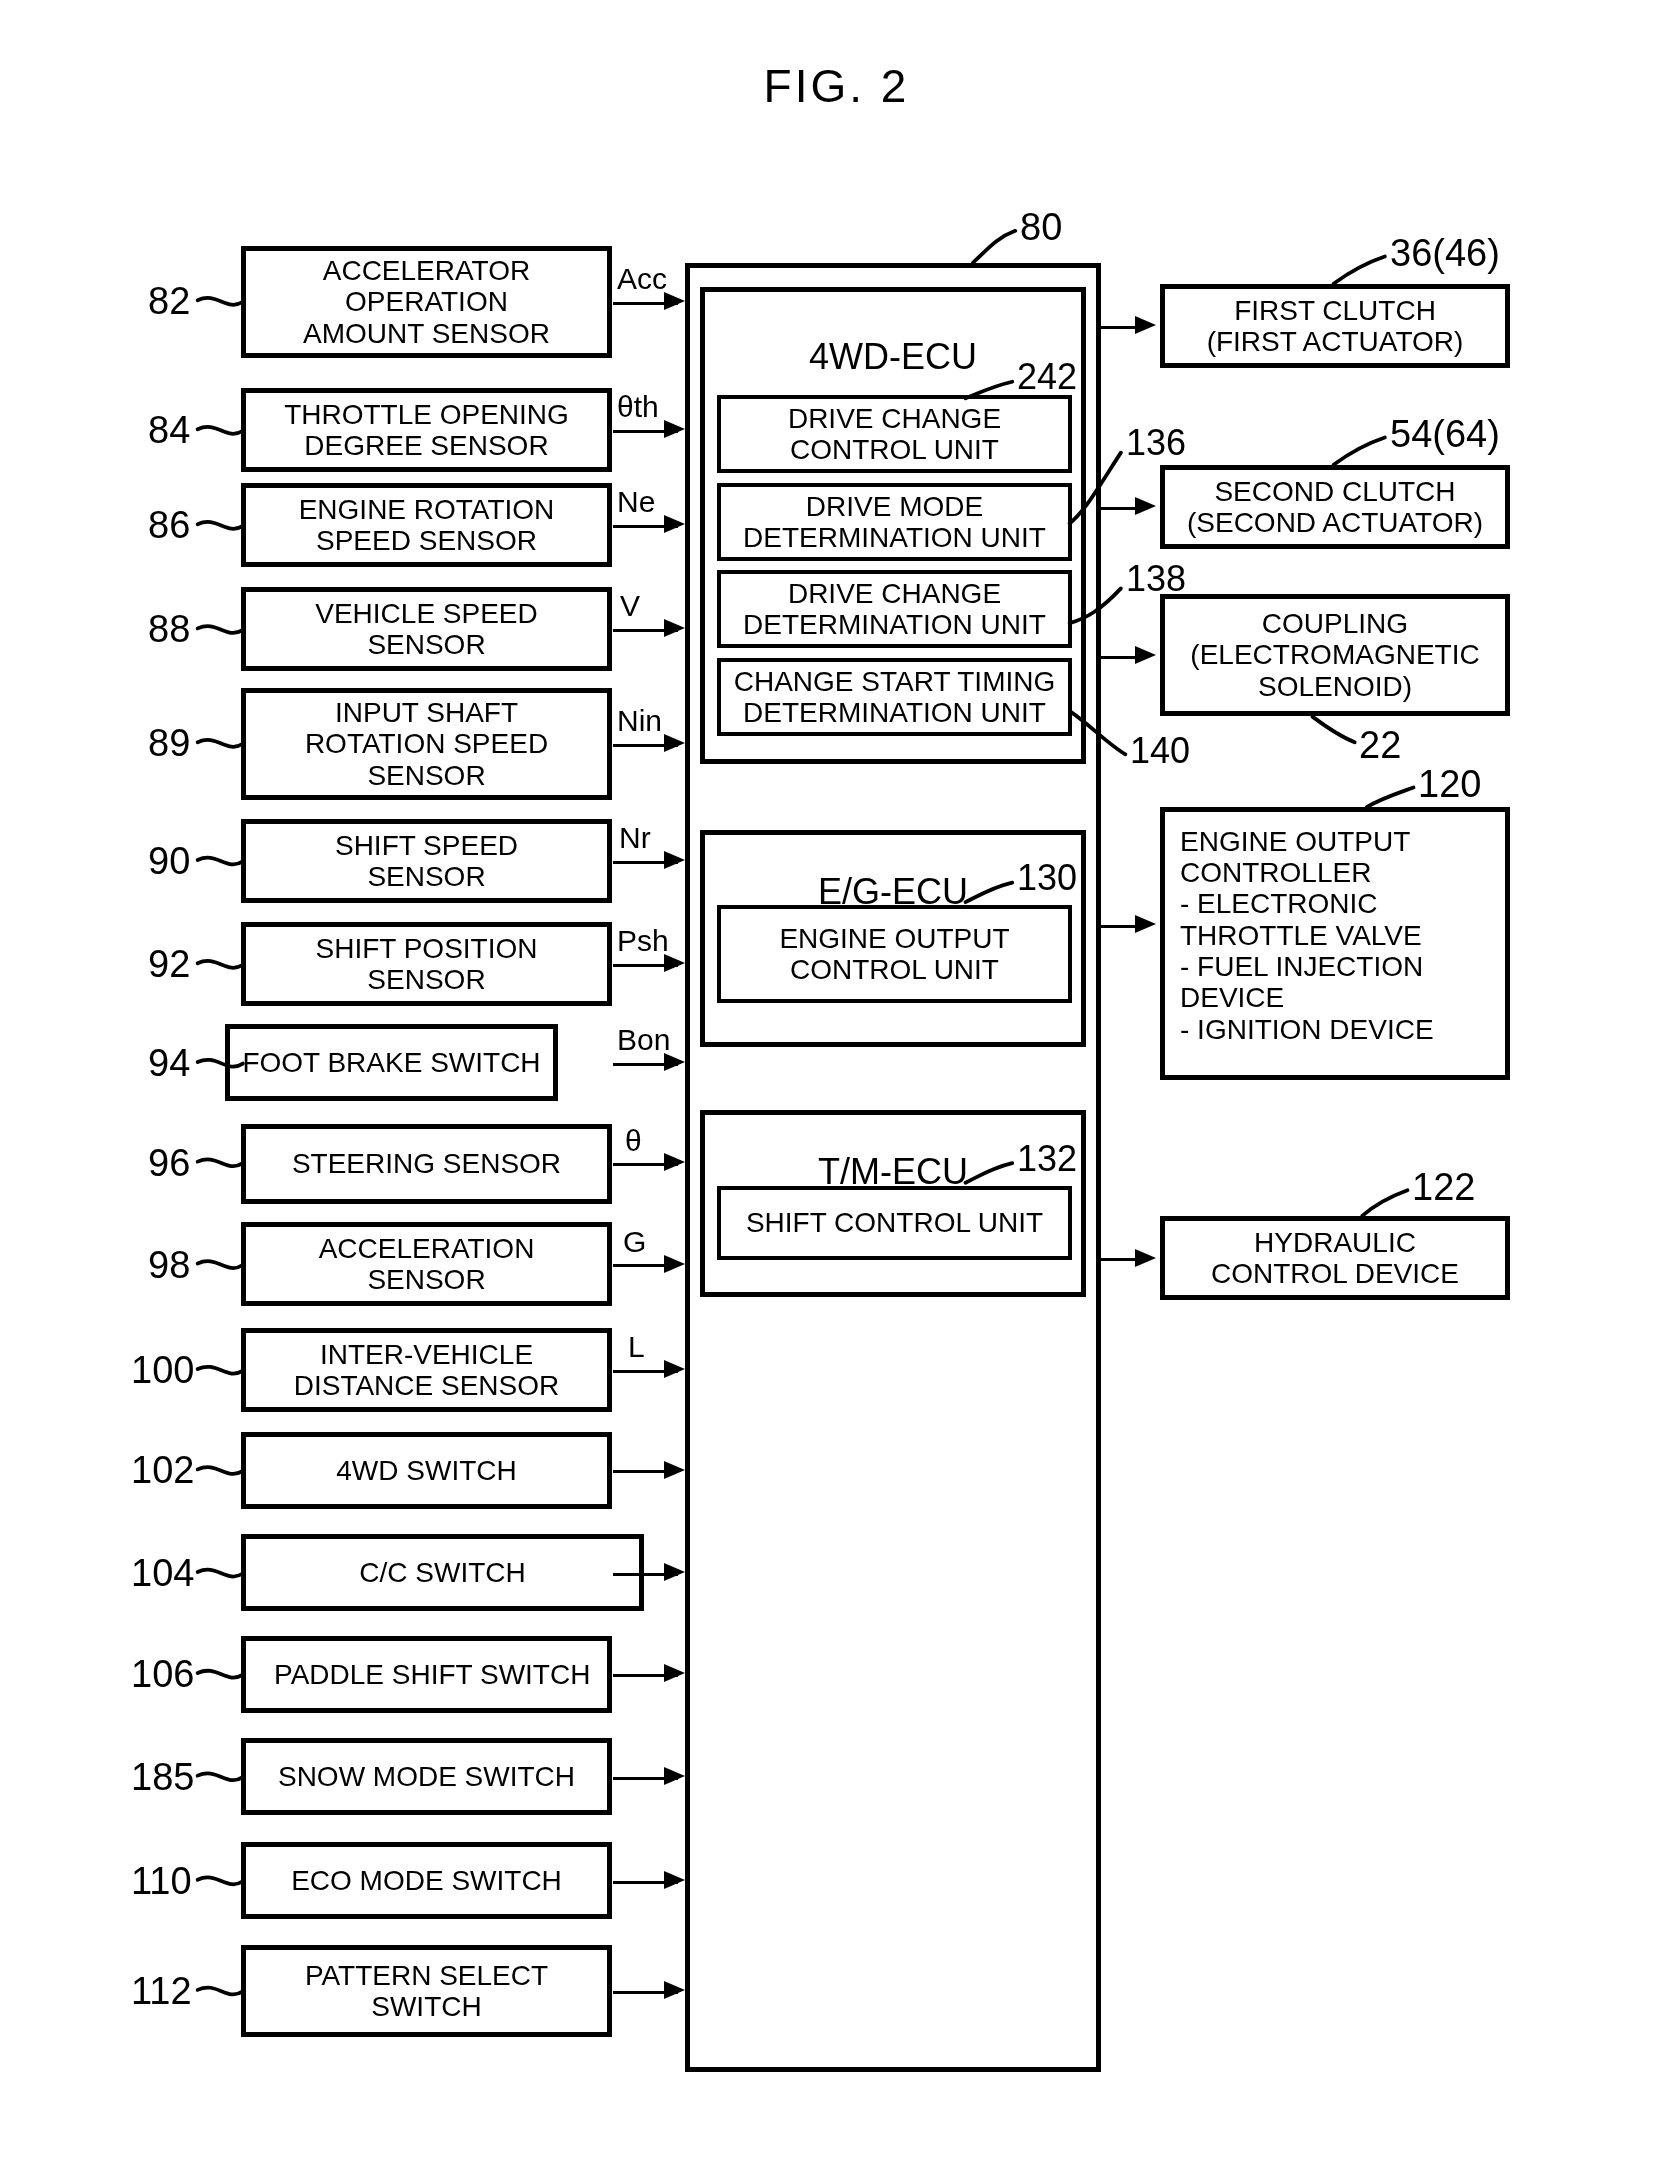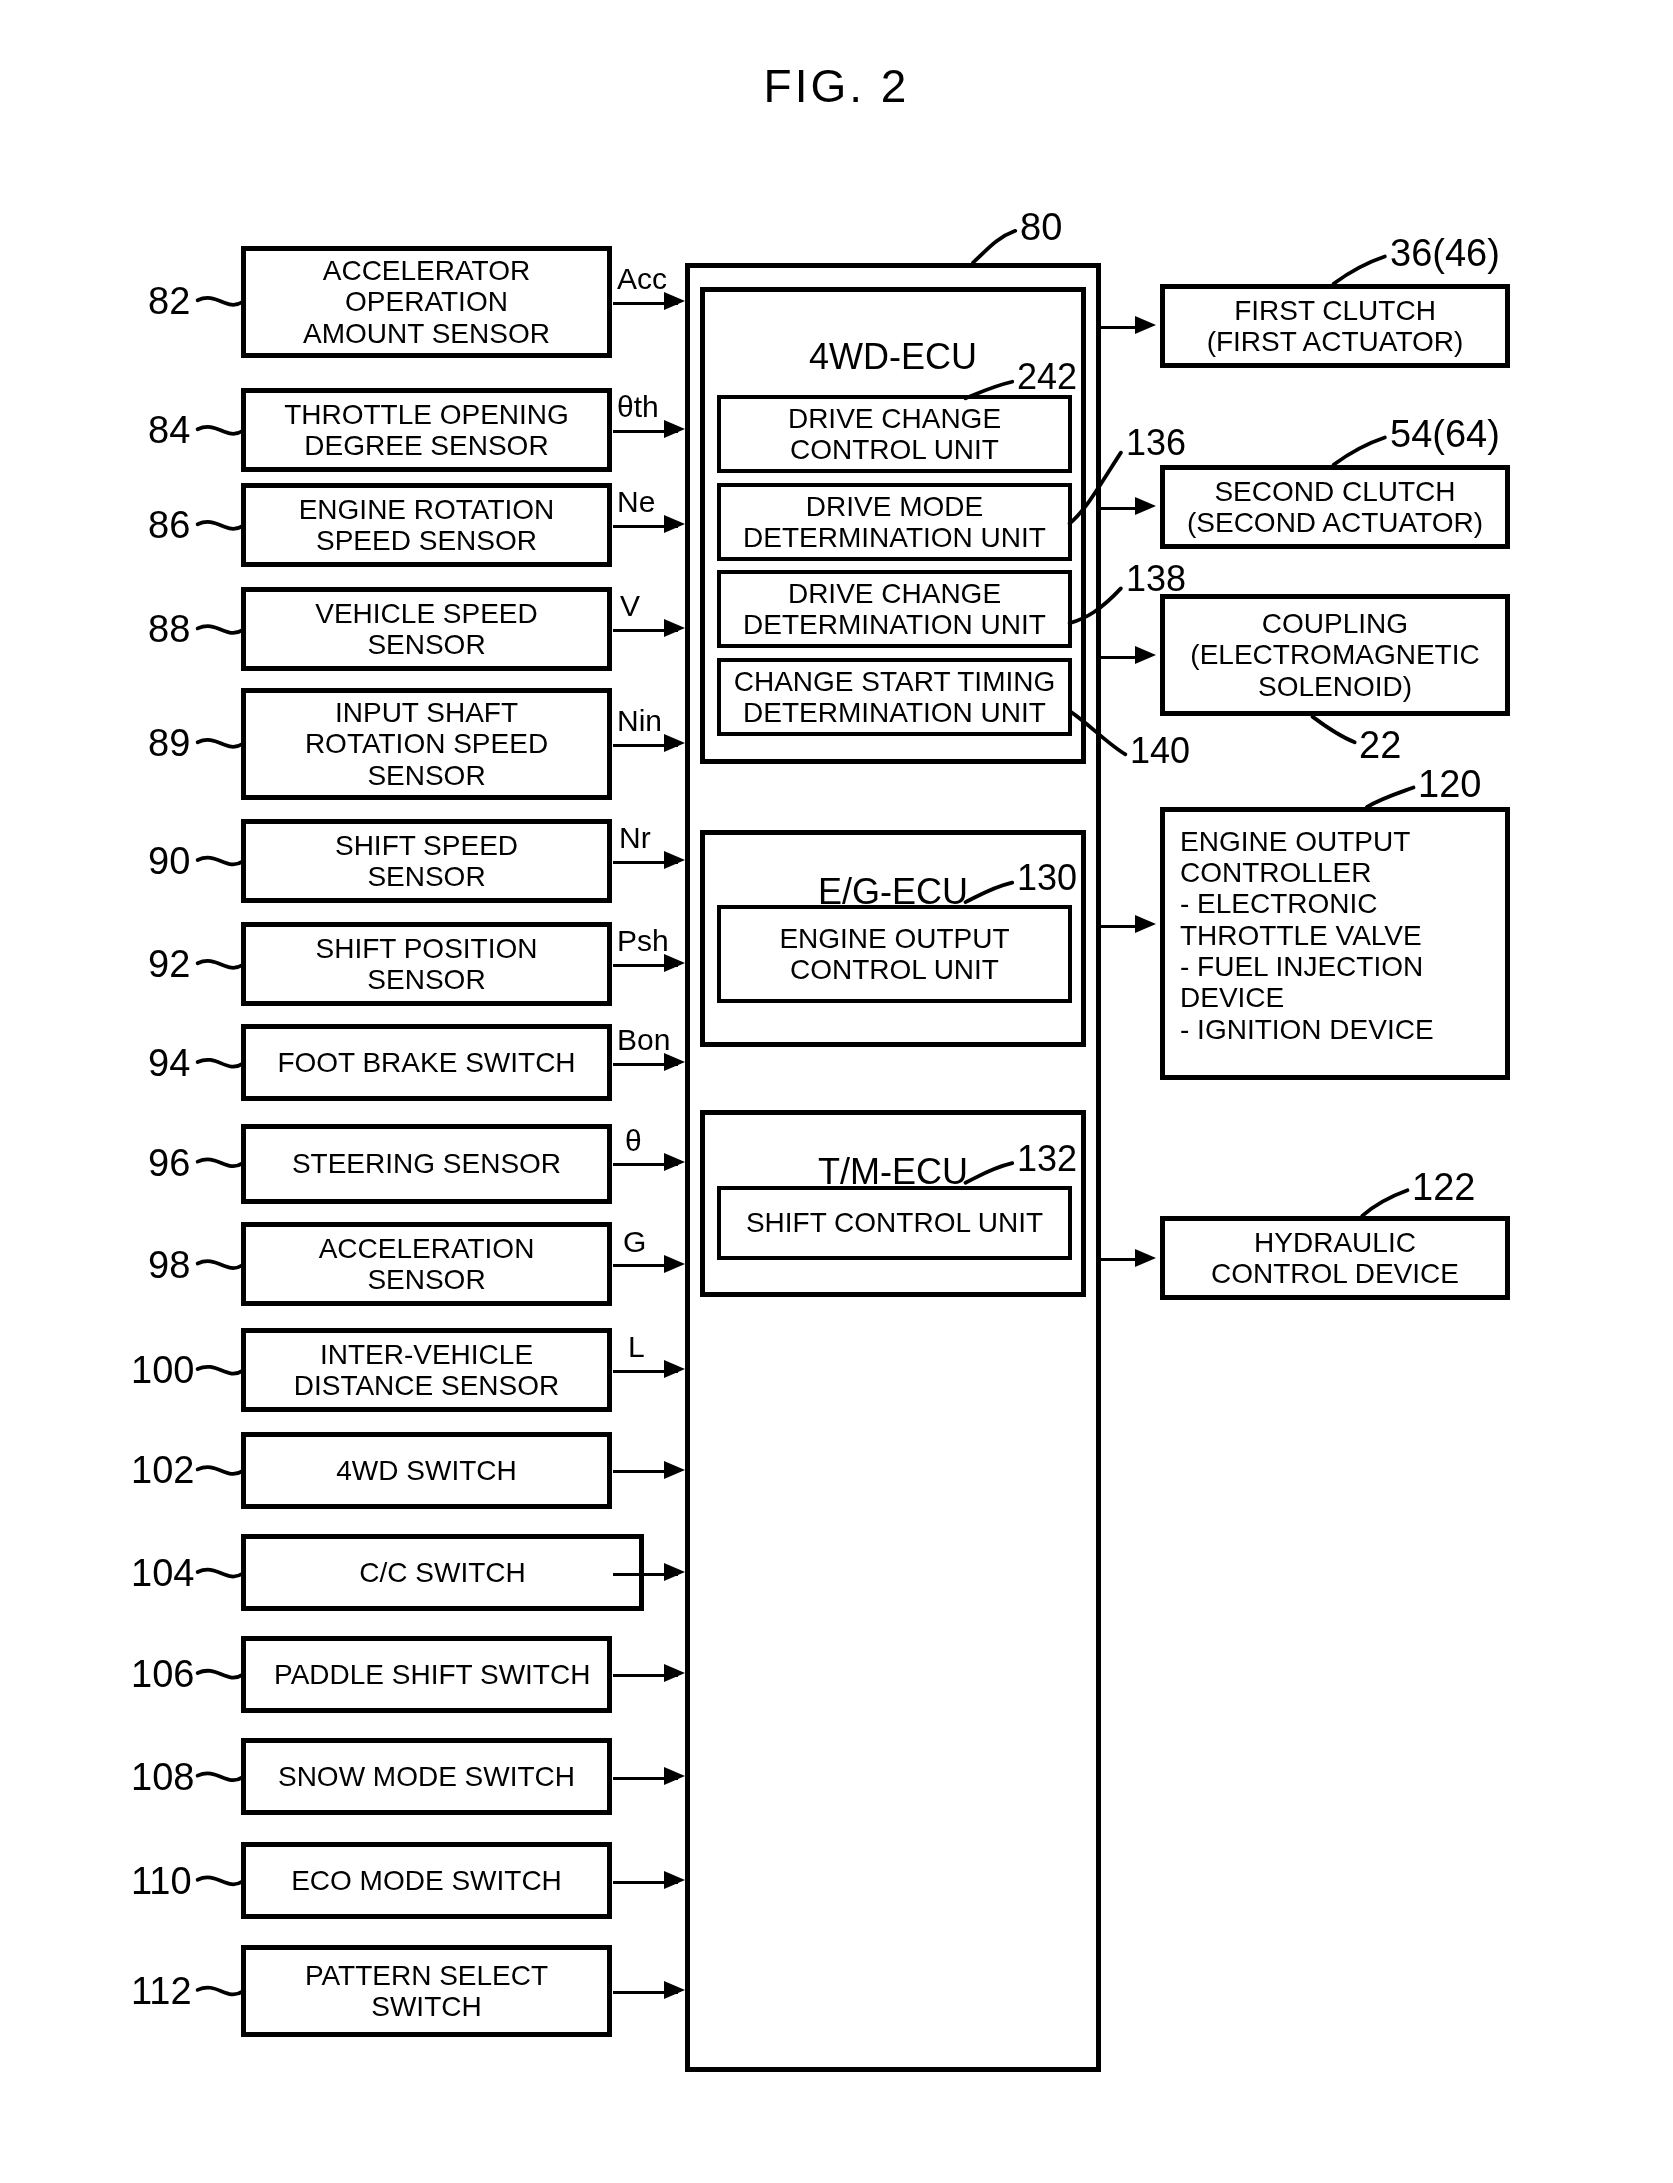--- a/index.html
+++ b/index.html
@@ -161,21 +161,21 @@
 SENSOR</span>
   </div>
   <div class="ref" style="left:148px; top:842px;">90</div>
 
   <div class="box" style="left:241px; top:922px; width:371px; height:84px;">
     <span class="box-label">SHIFT POSITION
 SENSOR</span>
   </div>
   <div class="ref" style="left:148px; top:945px;">92</div>
 
-  <div class="box" style="left:241px; top:1024px; width:371px; height:77px;">
+  <div class="box" style="left:225px; top:1024px; width:333px; height:77px;">
     <span class="box-label">FOOT BRAKE SWITCH</span>
   </div>
   <div class="ref" style="left:148px; top:1044px;">94</div>
 
   <div class="box" style="left:241px; top:1124px; width:371px; height:80px;">
     <span class="box-label">STEERING SENSOR</span>
   </div>
   <div class="ref" style="left:148px; top:1144px;">96</div>
 
   <div class="box" style="left:241px; top:1222px; width:371px; height:84px;">
@@ -201,21 +201,21 @@
   <div class="ref" style="left:131px; top:1554px;">104</div>
 
   <div class="box" style="left:241px; top:1636px; width:371px; height:77px;padding-left:16px;">
     <span class="box-label">PADDLE SHIFT SWITCH</span>
   </div>
   <div class="ref" style="left:131px; top:1655px;">106</div>
 
   <div class="box" style="left:241px; top:1738px; width:371px; height:77px;">
     <span class="box-label">SNOW MODE SWITCH</span>
   </div>
-  <div class="ref" style="left:131px; top:1758px;">108</div>
+  <div class="ref" style="left:131px; top:1758px;">185</div>
 
   <div class="box" style="left:241px; top:1842px; width:371px; height:77px;">
     <span class="box-label">ECO MODE SWITCH</span>
   </div>
   <div class="ref" style="left:131px; top:1862px;">110</div>
 
   <div class="box" style="left:241px; top:1945px; width:371px; height:92px;">
     <span class="box-label">PATTERN SELECT
 SWITCH</span>
   </div>

